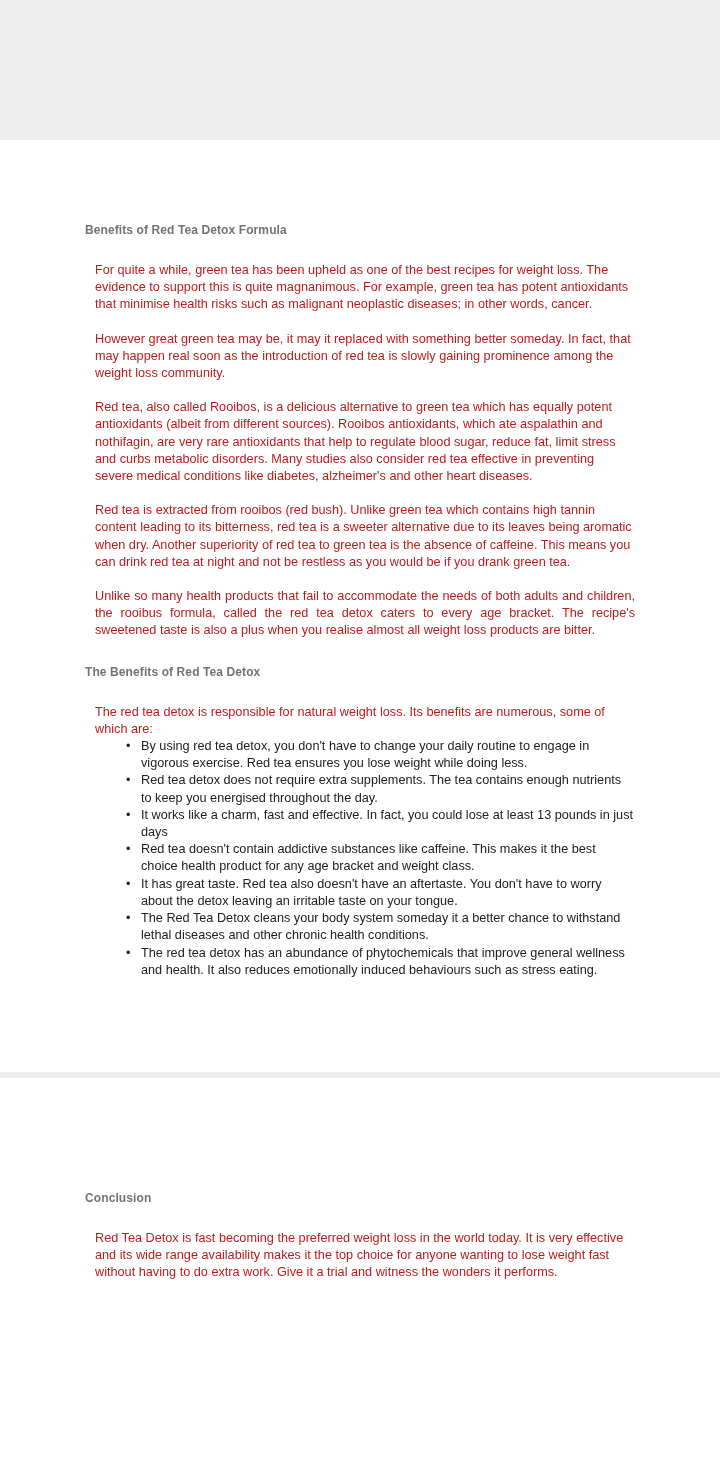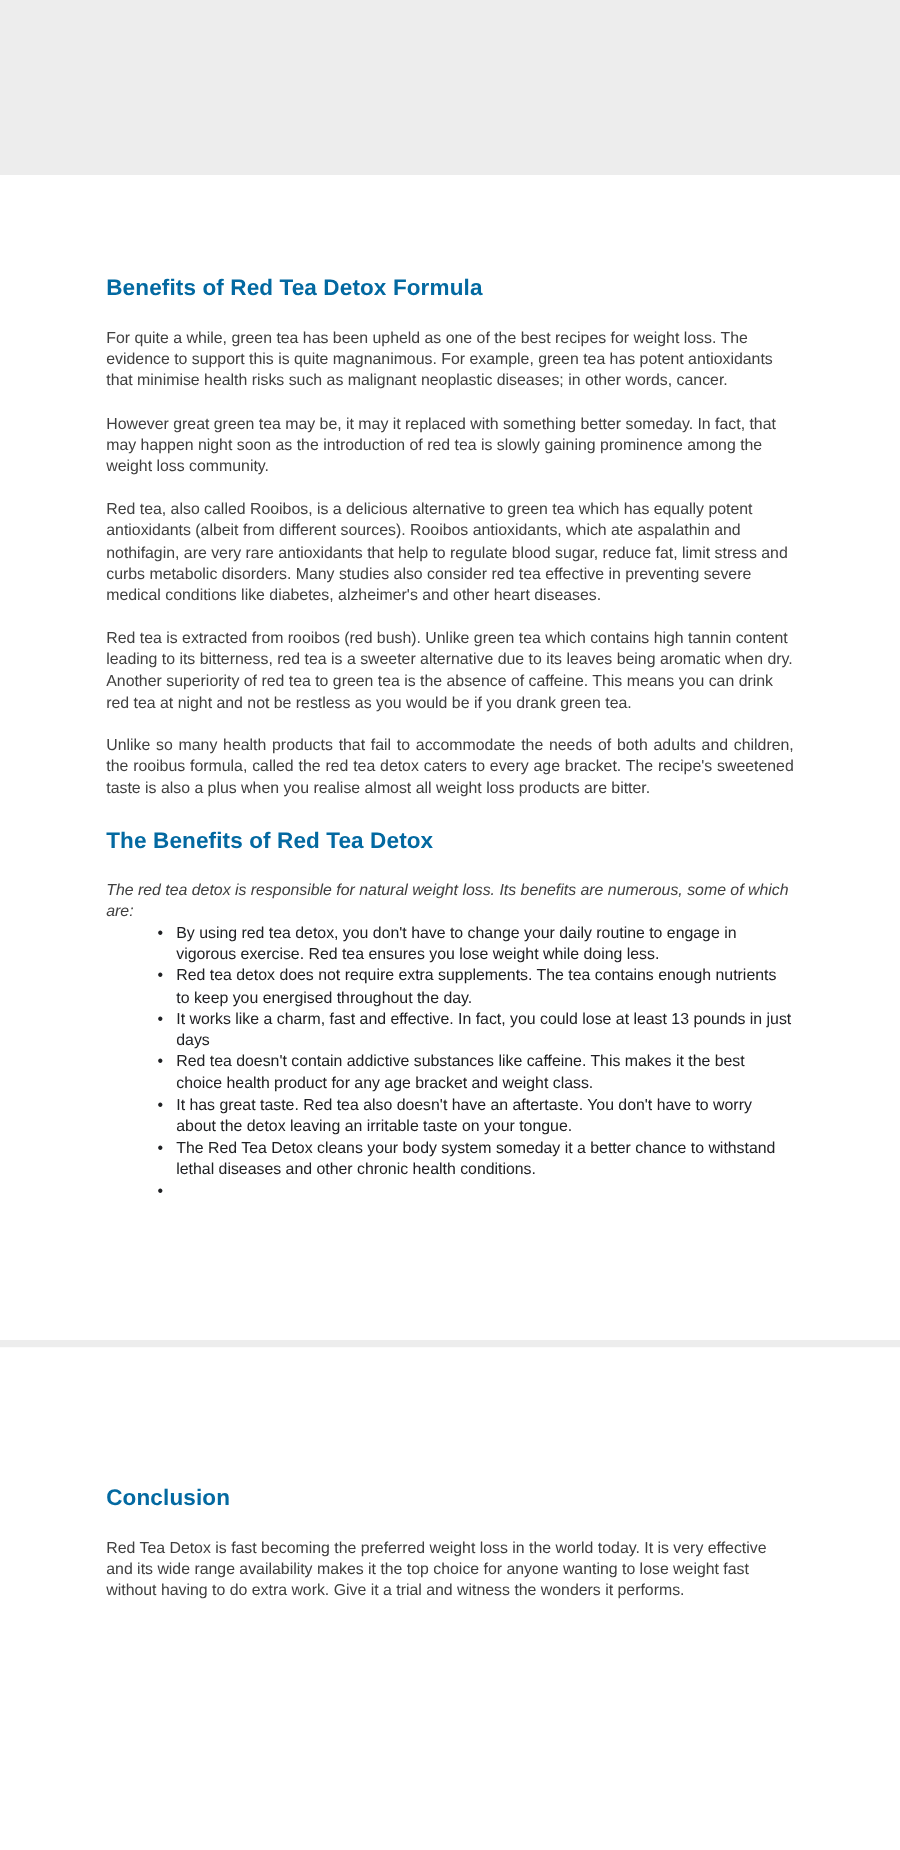--- a/index.html
+++ b/index.html
@@ -62,47 +62,46 @@
   .page-two {
     padding: 112px 85px 0 85px;
     height: 313px;
   }
 
   .content {
     width: 550px;
   }
 
   h2.section-heading {
-    font-size: 18px;
+    font-size: 12px;
     line-height: 16px;
     font-weight: bold;
-    color: #0369a1;
+    color: #737373;
     margin: 0 0 24px 0;
     letter-spacing: 0.1px;
   }
 
   h2.section-heading.spaced-above {
     margin-top: 24px;
   }
 
   p.body-text {
     font-size: 12.7px;
     line-height: 17.2px;
-    color: #404040;
-    margin: 0 0 17px 0;
+    color: #b91c1c;
+    margin: 0 0 17px 10px;
     text-align: left;
   }
 
   p.body-text.justified {
     text-align: justify;
   }
 
   p.body-text.tight {
     margin-bottom: 0;
-    font-style: italic;
   }
 
   strong.inline-bold {
     font-weight: normal;
   }
 
   ul.benefits-list {
     margin: 0;
     padding: 0 0 0 41px;
     list-style: none;
@@ -135,41 +134,41 @@
 
   <div class="doc">
 
     <div class="page page-one">
       <div class="content">
 
         <h2 class="section-heading">Benefits of Red Tea Detox Formula</h2>
 
         <p class="body-text">For quite a while, green tea has been upheld as one of the best recipes for weight loss. The evidence to support this is quite magnanimous. For example, green tea has potent antioxidants that minimise health risks such as malignant neoplastic diseases; in other words, cancer.</p>
 
-        <p class="body-text"><span>However great green tea may be, it may it replaced with something better someday. In fact, that may happen night soon as the introduction of </span><strong class="inline-bold">red tea</strong><span> is slowly gaining prominence among the weight loss community.</span></p>
+        <p class="body-text"><span>However great green tea may be, it may it replaced with something better someday. In fact, that may happen real soon as the introduction of </span><strong class="inline-bold">red tea</strong><span> is slowly gaining prominence among the weight loss community.</span></p>
 
 
         <p class="body-text">Red tea, also called Rooibos, is a delicious alternative to green tea which has equally potent antioxidants (albeit from different sources). Rooibos antioxidants, which ate aspalathin and nothifagin, are very rare antioxidants that help to regulate blood sugar, reduce fat, limit stress and curbs metabolic disorders. Many studies also consider red tea effective in preventing severe medical conditions like diabetes, alzheimer's and other heart diseases.</p>
 
         <p class="body-text">Red tea is extracted from rooibos (red bush). Unlike green tea which contains high tannin content leading to its bitterness, red tea is a sweeter alternative due to its leaves being aromatic when dry. Another superiority of red tea to green tea is the absence of caffeine. This means you can drink red tea at night and not be restless as you would be if you drank green tea.</p>
 
         <p class="body-text justified">Unlike so many health products that fail to accommodate the needs of both adults and children, the rooibus formula, called the red tea detox caters to every age bracket. The recipe's sweetened taste is also a plus when you realise almost all weight loss products are bitter.</p>
 
         <h2 class="section-heading spaced-above">The Benefits of Red Tea Detox</h2>
 
         <p class="body-text tight">The red tea detox is responsible for natural weight loss. Its benefits are numerous, some of which are:</p>
 
         <ul class="benefits-list">
           <li><span class="bullet-dot">•</span><span>By using red tea detox, you don't have to change your daily routine to engage in vigorous exercise. Red tea ensures you lose weight while doing less.</span></li>
           <li><span class="bullet-dot">•</span><span>Red tea detox does not require extra supplements. The tea contains enough nutrients to keep you energised throughout the day.</span></li>
           <li><span class="bullet-dot">•</span><span>It works like a charm, fast and effective. In fact, you could lose at least 13 pounds in just days</span></li>
           <li><span class="bullet-dot">•</span><span>Red tea doesn't contain addictive substances like caffeine. This makes it the best choice health product for any age bracket and weight class.</span></li>
           <li><span class="bullet-dot">•</span><span>It has great taste. Red tea also doesn't have an aftertaste. You don't have to worry about the detox leaving an irritable taste on your tongue.</span></li>
           <li><span class="bullet-dot">•</span><span>The Red Tea Detox cleans your body system someday it a better chance to withstand lethal diseases and other chronic health conditions.</span></li>
-          <li><span class="bullet-dot">•</span></li>
+          <li><span class="bullet-dot">•</span><span>The red tea detox has an abundance of phytochemicals that improve general wellness and health. It also reduces emotionally induced behaviours such as stress eating.</span></li>
         </ul>
 
       </div>
     </div>
 
     <div class="page-gap"></div>
 
     <div class="page page-two">
       <div class="content">
 

